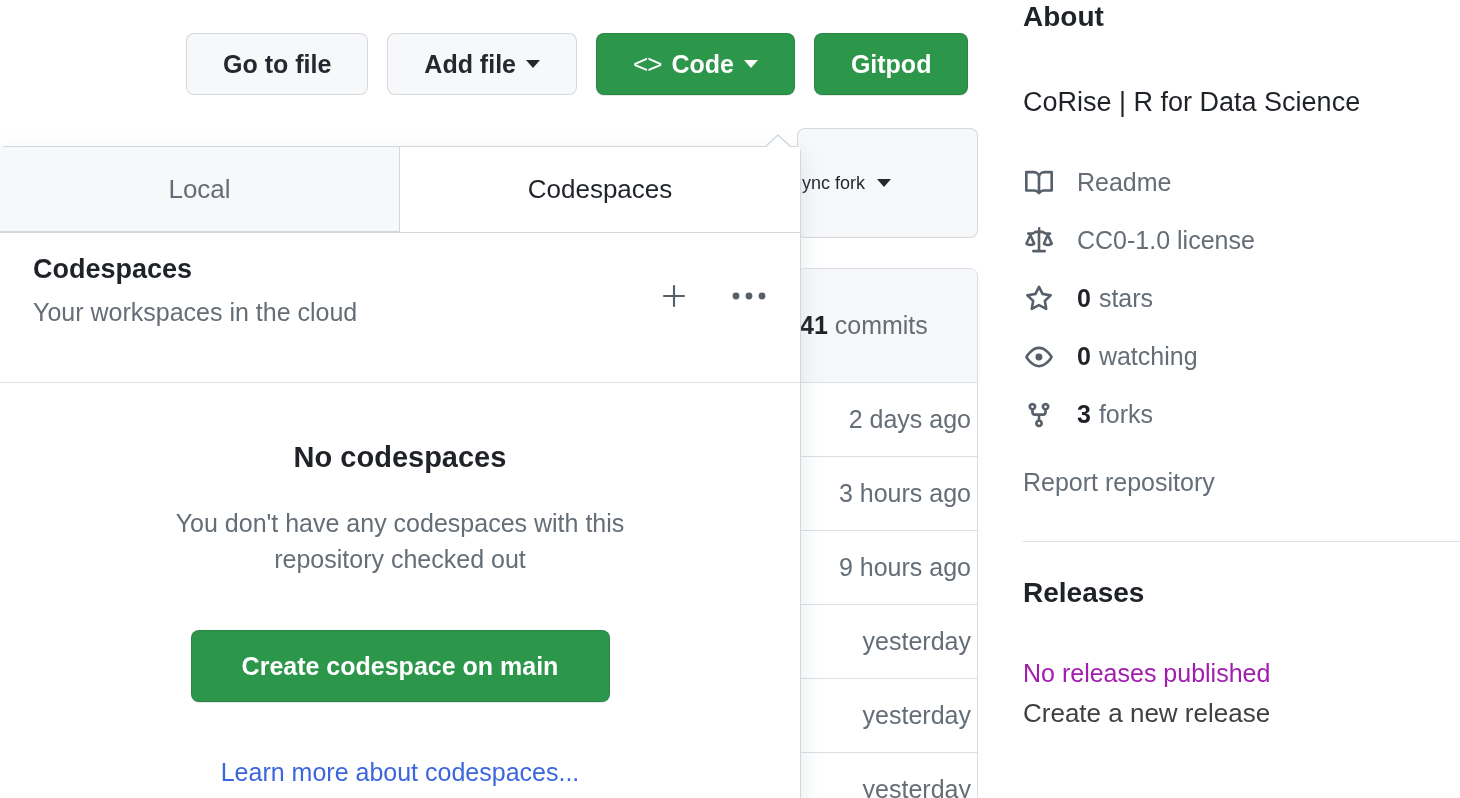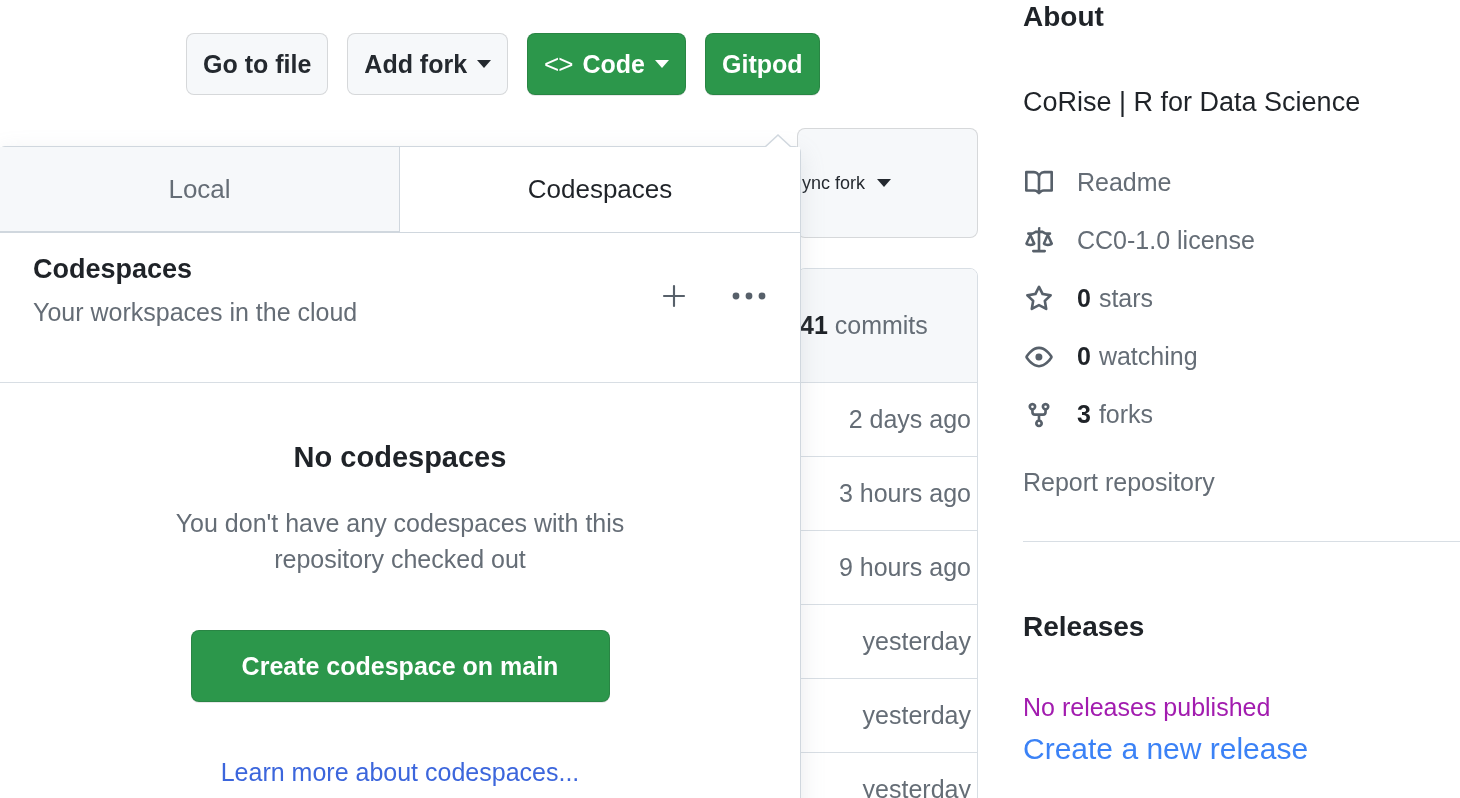--- a/index.html
+++ b/index.html
@@ -32,21 +32,21 @@
     height: 62px;
     display: flex;
     align-items: center;
     justify-content: center;
     gap: 10px;
     border-radius: 8px;
     font-size: 25px;
     font-weight: 600;
     cursor: pointer;
     white-space: nowrap;
-    padding: 0 16px;
+    padding: 0 36px;
     line-height: 1;
   }
   .btn-default {
     background: #f6f8fa;
     border: 1px solid rgba(31,35,40,0.15);
     color: #24292f;
   }
   .btn-primary {
     background: #2c974b;
     border: 1px solid rgba(27,31,36,0.15);
@@ -317,32 +317,32 @@
     font-size: 25px;
     color: #656d76;
     text-decoration: none;
     cursor: pointer;
   }
   .side-divider {
     height: 1px;
     background: #d8dee4;
     margin: 44px 0 0 0;
   }
-  #releases-heading { margin-top: 68px; }
+  #releases-heading { margin-top: 34px; }
   #releases-empty {
     font-size: 25px;
     color: #a21caf;
     margin: 47px 0 0 0;
     line-height: 1.35;
   }
   #create-release-link {
     display: inline-block;
     margin-top: 8px;
-    font-size: 30px;
-    color: #3b82f6;
+    font-size: 26px;
+    color: #404040;
     text-decoration: none;
     cursor: pointer;
   }
 </style>
 </head>
 <body>
 
 <div id="sync-fork-btn">
   <span>ync fork</span>
   <span class="caret-down"></span>
@@ -370,21 +370,21 @@
   <div class="commit-row">
       <span>yesterday</span>
     </div>
 </div>
 
 <div id="action-bar">
   <div class="btn btn-default">
     <span>Go to file</span>
   </div>
   <div class="btn btn-default">
-    <span>Add fork</span>
+    <span>Add file</span>
     <span class="caret-down"></span>
   </div>
   <div class="btn btn-primary">
     <span class="code-glyph">&lt;&gt;</span>
     <span>Code</span>
     <span class="caret-down"></span>
   </div>
   <div class="btn btn-primary">
     <span>Gitpod</span>
   </div>

